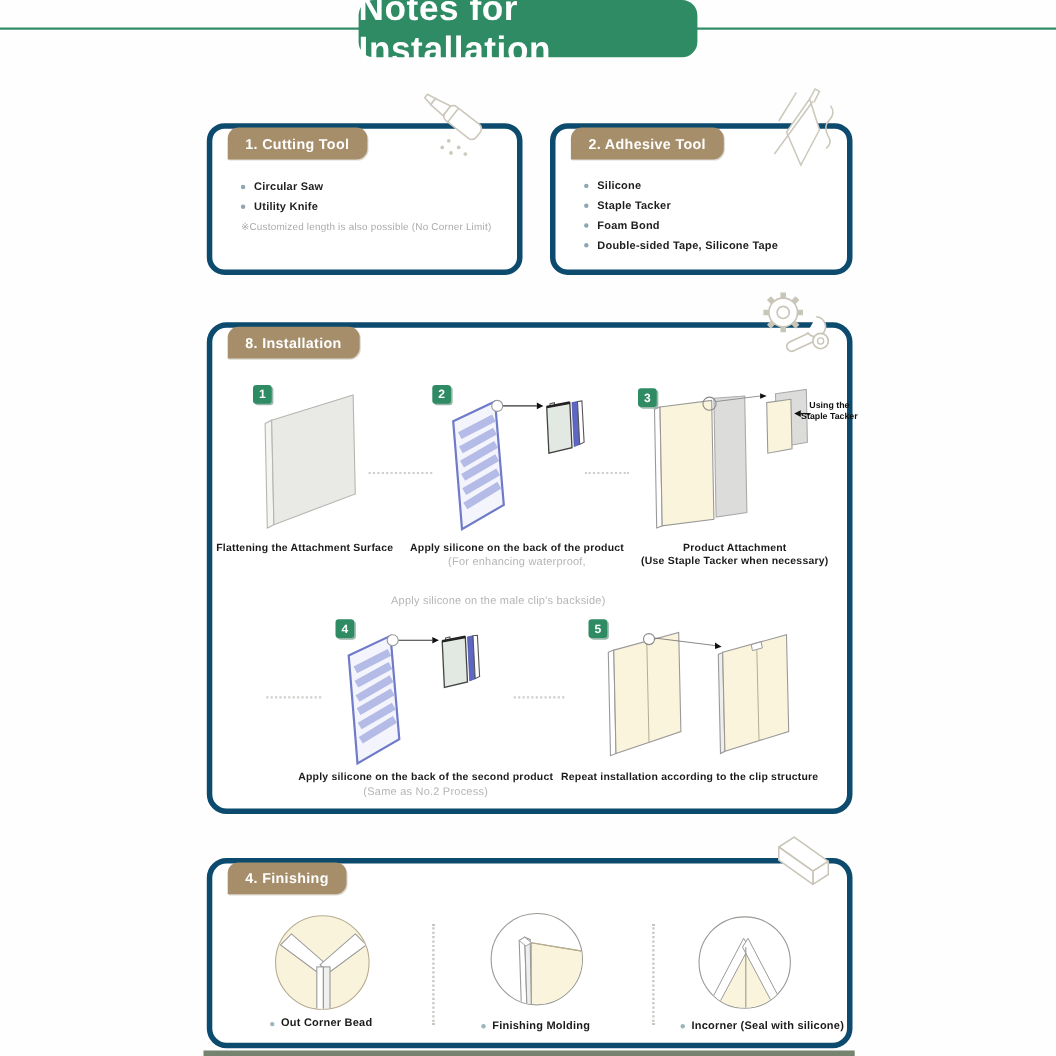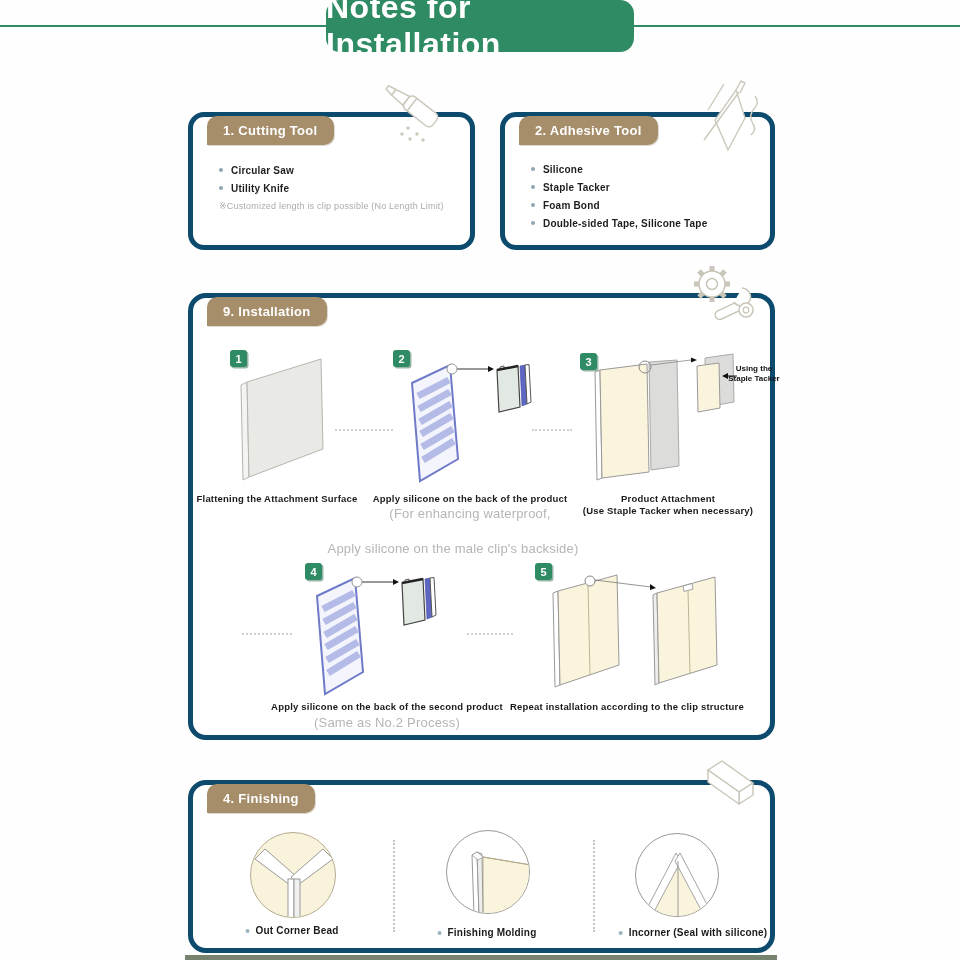--- a/index.html
+++ b/index.html
@@ -28,21 +28,21 @@
   .bitem span.txt { font-size:10px; font-weight:bold; color:#1e1e1e; letter-spacing:.2px; white-space:nowrap; }
   .note { font-size:9px; color:#ababab; letter-spacing:.2px; margin-top:4px; white-space:nowrap; }
 
   
   .badge { position:absolute; width:17px; height:17px; background:#2e8b63; border-radius:3px;
     color:#fff; font-size:11px; font-weight:bold; display:flex; align-items:center; justify-content:center;
     box-shadow:1.5px 1.5px 0 rgba(31,94,67,.45); }
 
   .caption { position:absolute; transform:translateX(-50%); font-size:9.5px; font-weight:bold;
     color:#1a1a1a; white-space:nowrap; letter-spacing:.2px; text-align:center; }
-  .subcap { position:absolute; transform:translateX(-50%); font-size:13px; color:#b5b5b5;
+  .subcap { position:absolute; transform:translateX(-50%); font-size:10px; color:#b5b5b5;
     white-space:nowrap; letter-spacing:.2px; text-align:right; }
   .anno { position:absolute; font-size:8px; font-weight:bold; color:#111; text-align:center;
     line-height:10px; white-space:nowrap; }
 
   .dot-h { position:absolute; height:0; border-top:2px dotted #cfcfcb; }
   .dot-v { position:absolute; width:0; border-left:2px dotted #c5c5c0; }
 
   .svgbox { position:absolute; }
 
   
@@ -69,21 +69,21 @@
     </div>
     <div class="blist" style="left:26px; top:44px;">
       <div class="bitem">
         <span class="bdot"></span>
         <span class="txt">Circular Saw</span>
       </div>
       <div class="bitem">
         <span class="bdot"></span>
         <span class="txt">Utility Knife</span>
       </div>
-      <div class="note">※Customized length is clip possible (No Length Limit)</div>
+      <div class="note">※Customized length is also possible (No Corner Limit)</div>
     </div>
   </div>
 
   <svg class="svgbox" style="left:372px; top:84px;" width="76" height="66" viewBox="0 0 76 66">
     <g fill="#ffffff" stroke="#ccc8bc" stroke-width="1.5" transform="rotate(38 38 28)">
       <rect x="28" y="13" width="36" height="16" rx="5"></rect>
       <polygon points="28,16 13,19 13,26 28,27"></polygon>
       <polygon points="13,19 5,20.5 5,24.5 13,26"></polygon>
       <line x1="35" y1="13" x2="35" y2="29"></line>
     </g>
@@ -125,21 +125,21 @@
       <path d="M30,72 L17,42 L38,12 L47,40 Z" fill="#ffffff"></path>
       <path d="M38,12 L43,3 L47,5 L42,15"></path>
       <path d="M57,18 q5,7 -1,13 t-1,15 q4,6 -2,11"></path>
       <line x1="6" y1="62" x2="41" y2="14"></line>
       <line x1="26" y1="6" x2="10" y2="32"></line>
     </g>
   </svg>
 
   <div class="card" style="left:188px; top:293px; width:587px; height:447px; border-radius:18px;">
     <div class="card-label" style="left:14px;">
-      <span>9. Installation</span>
+      <span>8. Installation</span>
     </div>
 
     <div class="badge" style="left:37px; top:52px;">
         <span>1</span>
       </div>
     <div class="badge" style="left:200px; top:52px;">
         <span>2</span>
       </div>
     <div class="badge" style="left:387px; top:55px;">
         <span>3</span>

